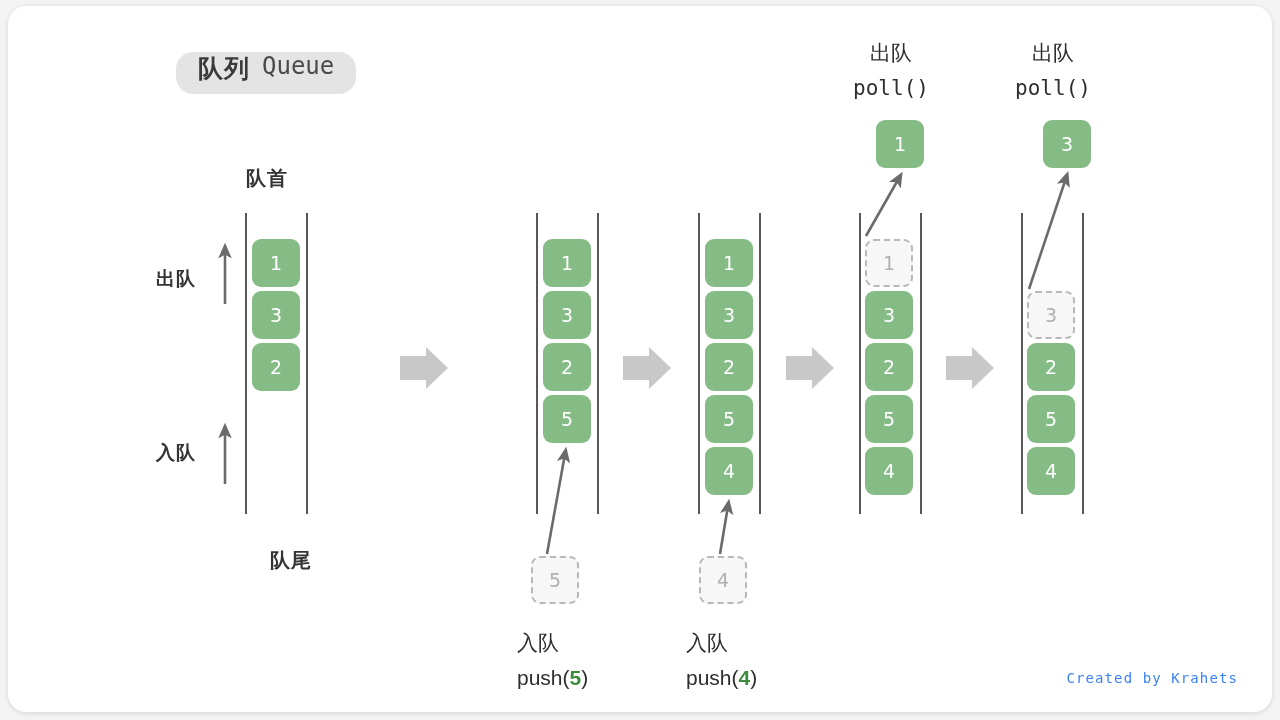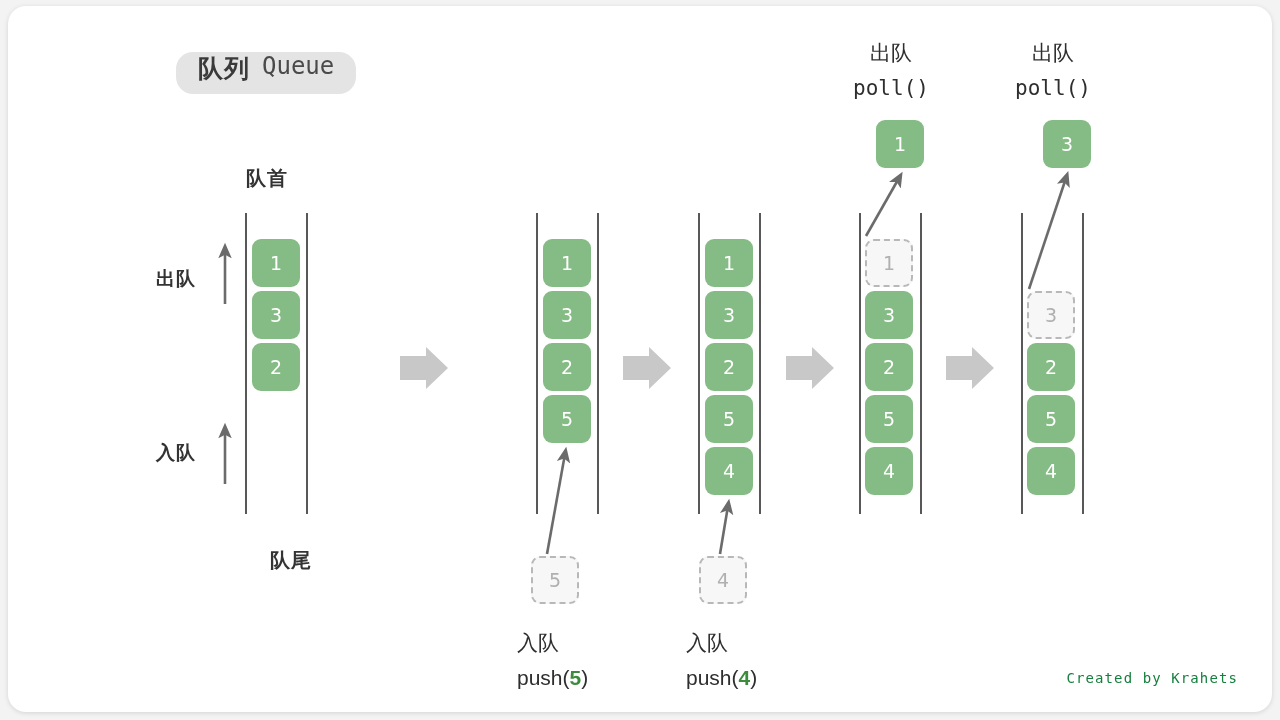--- a/index.html
+++ b/index.html
@@ -117,21 +117,21 @@
   }
   .op-label .mono {
     font-family: "DejaVu Sans Mono", "Liberation Mono", monospace;
   }
 
   
   #watermark {
     right: 34px;
     bottom: 26px;
     font-size: 14px;
-    color: #15803d;
+    color: #3b82f6;
     letter-spacing: 1.1px;
     font-family: "DejaVu Sans Mono", "Liberation Mono", monospace;
   }
 
   svg.overlay {
     position: absolute;
     left: 0; top: 0;
     width: 1280px;
     height: 720px;
     pointer-events: none;

